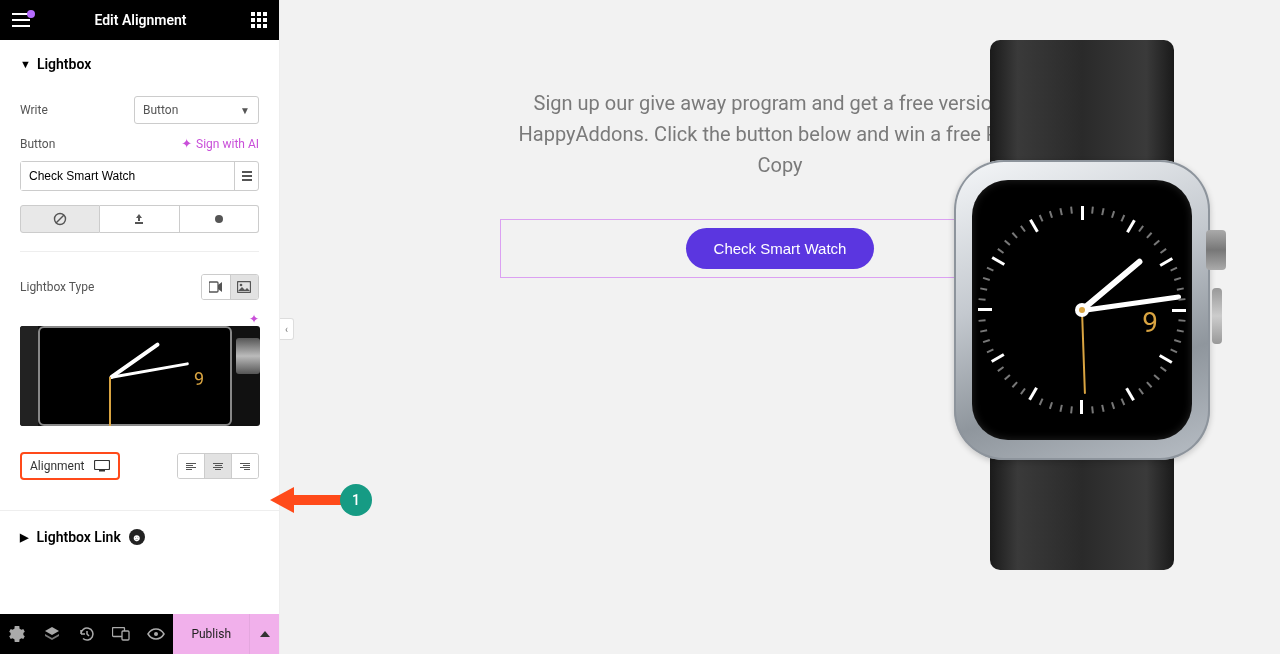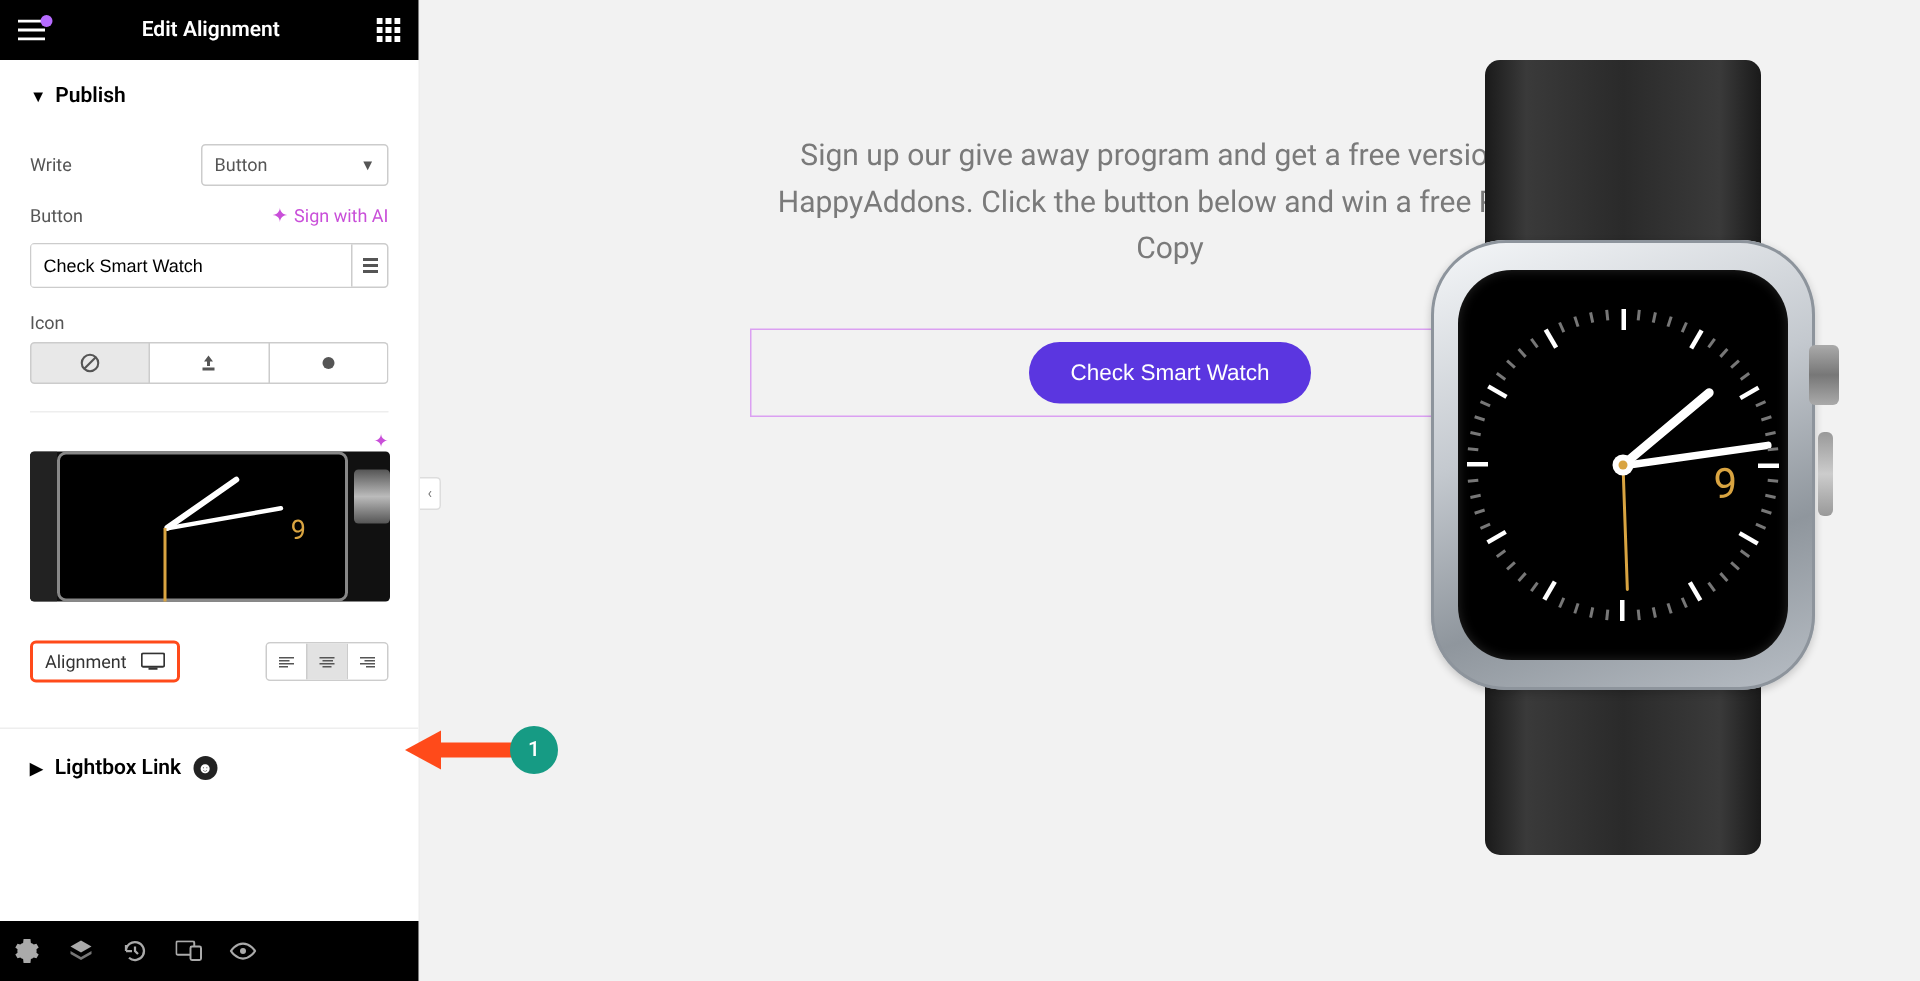--- a/index.html
+++ b/index.html
@@ -150,21 +150,21 @@
             <rect x="6" y="12" width="4" height="4"></rect>
             <rect x="12" y="12" width="4" height="4"></rect>
           </g>
         </svg>
     </span>
   </div>
 
   <div class="sb-body">
     <div class="section-head">
       <span class="caret">▼</span>
-      <span>Publish</span>
+      <span>Lightbox</span>
     </div>
 
     <div class="ctrl-row">
       <span class="ctrl-label">Write</span>
       <div class="select">
         <span>Button</span>
         <span class="chev">▼</span>
       </div>
     </div>
 
@@ -184,23 +184,20 @@
               <g fill="#555">
                 <rect x="1" y="1" width="10" height="2"></rect>
                 <rect x="1" y="5" width="10" height="2"></rect>
                 <rect x="1" y="9" width="10" height="2"></rect>
               </g>
             </svg>
         </span>
       </div>
     </div>
 
-    <div class="ctrl-row" style="padding-bottom:2px;">
-      <span class="ctrl-label">Icon</span>
-    </div>
     <div class="seg">
       <div class="seg-btn active">
         <svg width="14" height="14" viewBox="0 0 14 14">
             <circle cx="7" cy="7" r="5.5" fill="none" stroke="#555" stroke-width="1.4"></circle>
             <line x1="3" y1="11" x2="11" y2="3" stroke="#555" stroke-width="1.4"></line>
           </svg>
       </div>
       <div class="seg-btn">
         <svg width="14" height="14" viewBox="0 0 14 14">
             <path d="M7 2 L10 6 H8 V9 H6 V6 H4 Z" fill="#555"></path>
@@ -209,20 +206,38 @@
       </div>
       <div class="seg-btn">
         <svg width="14" height="14" viewBox="0 0 14 14">
             <circle cx="7" cy="7" r="4" fill="#555"></circle>
           </svg>
       </div>
     </div>
 
     <div class="divider"></div>
 
+    <div class="lb-type-row">
+      <span>Lightbox Type</span>
+      <div class="mini-seg">
+        <div class="mini-btn">
+          <svg width="14" height="12" viewBox="0 0 14 12">
+              <rect x="0" y="1" width="9" height="10" rx="1" fill="none" stroke="#555" stroke-width="1.3"></rect>
+              <path d="M9 4 L13 1 V11 L9 8 Z" fill="#555"></path>
+            </svg>
+        </div>
+        <div class="mini-btn active">
+          <svg width="14" height="12" viewBox="0 0 14 12">
+              <rect x="0.5" y="0.5" width="13" height="11" rx="1" fill="none" stroke="#555" stroke-width="1.3"></rect>
+              <circle cx="4" cy="4" r="1.3" fill="#555"></circle>
+              <path d="M1 10 L5 6 L8 9 L10 7 L13 10 Z" fill="#555"></path>
+            </svg>
+        </div>
+      </div>
+    </div>
 
     <div class="ai-star-row">
         <span>✦</span>
       </div>
 
     <div class="thumb-wrap">
       <div class="thumb">
         <div class="band-l"></div>
         <div class="case"></div>
         <div class="crown"></div>
@@ -303,20 +318,30 @@
           <rect x="0.5" y="0.5" width="12" height="9" rx="1" fill="none" stroke="#aaa" stroke-width="1.3"></rect>
           <rect x="10" y="4" width="7" height="9" rx="1" fill="#000" stroke="#aaa" stroke-width="1.3"></rect>
         </svg>
       </div>
     <div class="ficon">
         <svg width="18" height="12" viewBox="0 0 18 12">
           <path fill="none" stroke="#aaa" stroke-width="1.5" d="M1 6s3-5 8-5 8 5 8 5-3 5-8 5-8-5-8-5Z"></path>
           <circle cx="9" cy="6" r="2" fill="#aaa"></circle>
         </svg>
       </div>
+    <div class="publish-wrap">
+      <div class="publish-btn">
+          <span>Publish</span>
+        </div>
+      <div class="publish-more">
+          <svg width="10" height="6" viewBox="0 0 10 6">
+            <path d="M0 6 L5 0 L10 6 Z" fill="#333"></path>
+          </svg>
+        </div>
+    </div>
   </div>
 </div>
 
 <div class="canvas">
   <div class="collapse-tab">‹</div>
 
   <div class="content">
     <p class="sub">Sign up our give away program and get a free version of HappyAddons. Click the button below and win a free Plugin Copy</p>
     <div class="btn-frame">
       <button class="main-btn"><span>Check Smart Watch</span></button>

